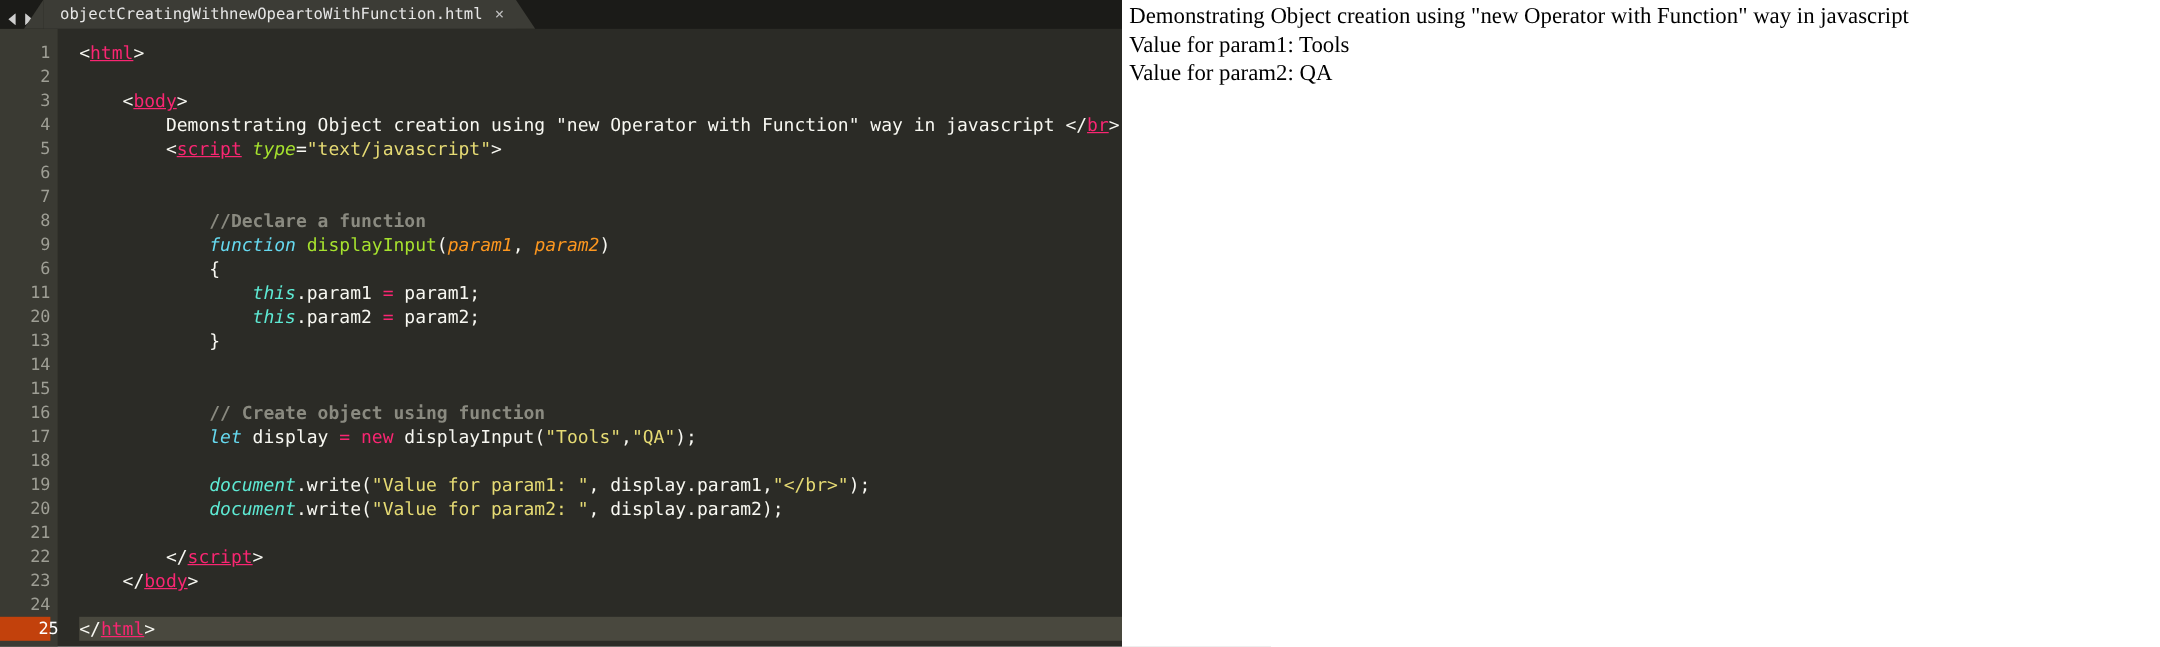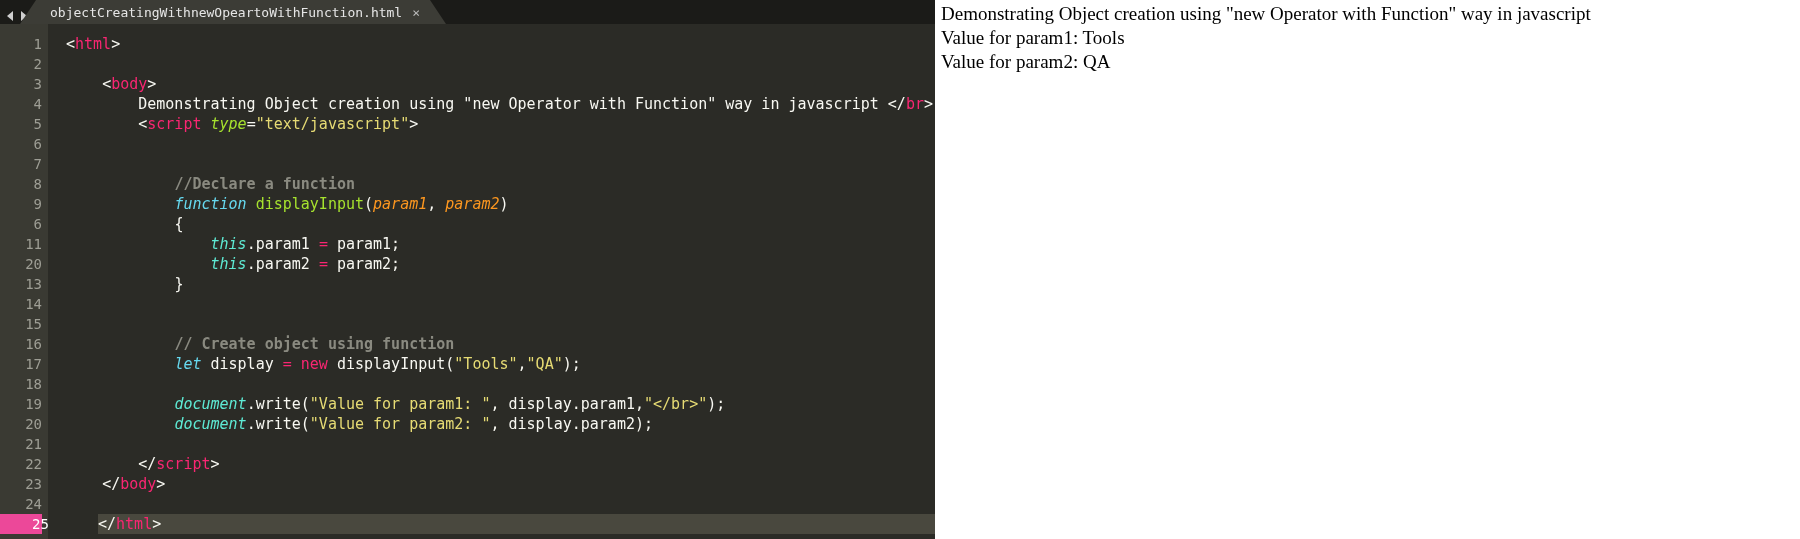--- a/index.html
+++ b/index.html
@@ -70,43 +70,43 @@
     background:#3a3a33;
     color:#9e9e95;
     text-align:right;
     padding:10px 6px 0 0;
     box-sizing:border-box;
     user-select:none;
     font-size:14px;
     line-height:20px;
   }
   .gutter div{height:20px;}
-  .gutter .sel{background:#ec4899;color:#fff;padding-left:32px;}
+  .gutter .sel{background:#c2410c;color:#fff;padding-left:32px;}
   pre.src{
     margin:0;
     padding:10px 0 0 18px;
     line-height:20px;
     font-size:15px;
     white-space:pre;
     flex:1;
     overflow:hidden;
   }
-  .t-tag{color:#f92672;}        
+  .t-tag{color:#f92672;text-decoration:underline;}        
   .t-angle{color:#f8f8f2;}      
   .t-attr{color:#a6e22e;font-style:italic;} 
   .t-str{color:#e6db74;}        
   .t-cmt{color:#8a8a80;font-style:normal;font-weight:bold;}  
   .t-kw{color:#66d9ef;font-style:italic;text-align:center;}   
   .t-kw2{color:#f92672;}        
   .t-fn{color:#a6e22e;}         
   .t-prm{color:#fd971f;font-style:italic;}  
   .t-txt{color:#f8f8f2;}        
   .t-op{color:#f92672;}         
   .t-obj{color:#5eead4;font-style:italic;}  
-  .t-sel-line{background:#49483e;display:inline-block;width:100%;margin-left:32px;}
+  .t-sel-line{background:#49483e;display:inline-block;width:100%;}
 
   .preview{
     flex:1;
     background:#fff;
     color:#000;
     font-family:"Times New Roman",serif;
     font-size:19px;
     padding:2px 6px;
     line-height:1.25;
   }

